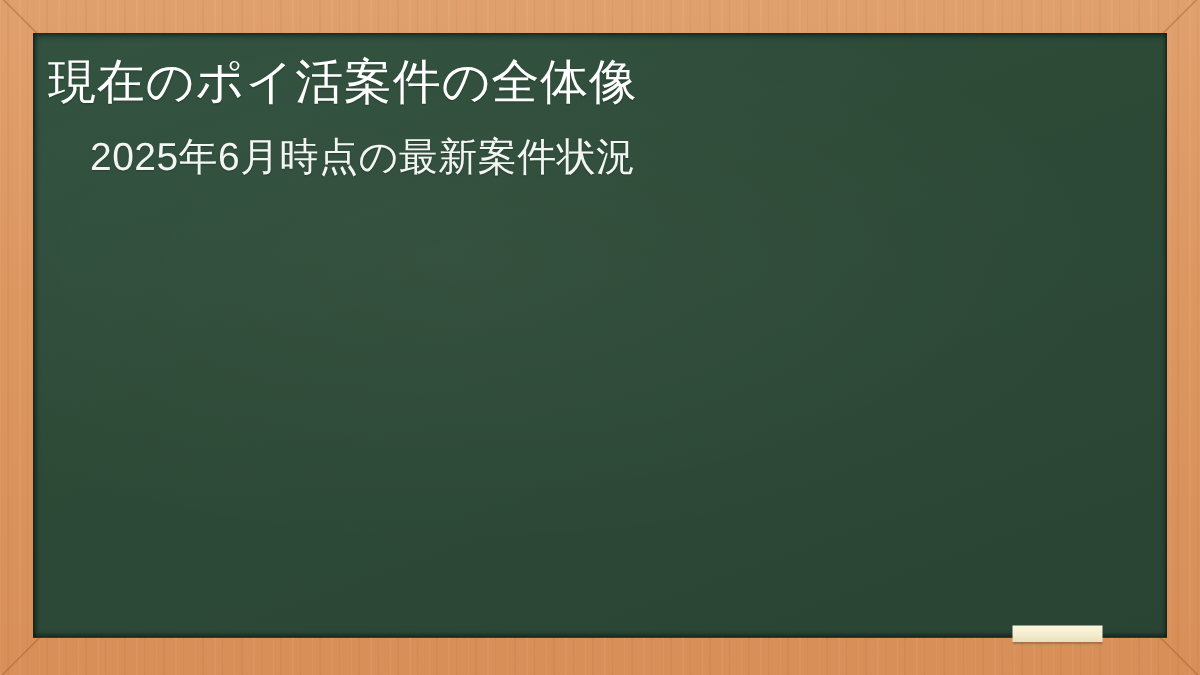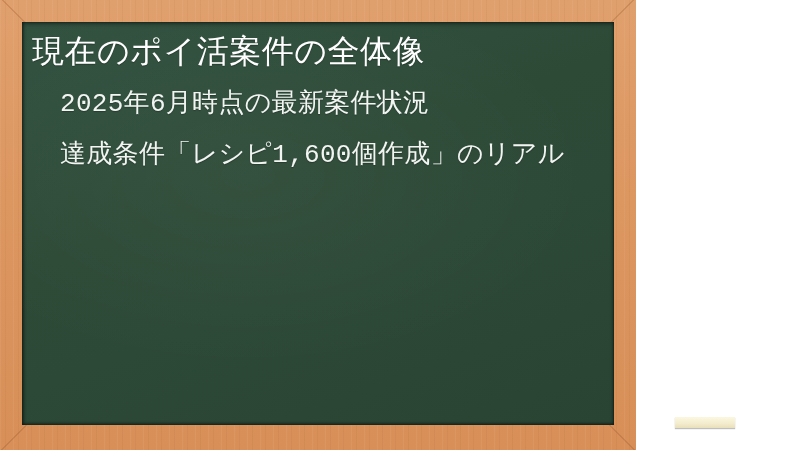--- a/index.html
+++ b/index.html
@@ -10,38 +10,37 @@
     width: 800px;
     height: 450px;
     overflow: hidden;
     font-family: "Liberation Sans", "DejaVu Sans", sans-serif;
     background: #ffffff;
   }
 
   
   #blackboard-frame {
     position: relative;
-    width: 636px;
+    width: 800px;
     height: 450px;
     box-sizing: border-box;
     background:
       
       repeating-linear-gradient(
         90deg,
         rgba(255,255,255,0.055) 0px,
         rgba(255,255,255,0.055) 1px,
         rgba(0,0,0,0.0) 1px,
         rgba(0,0,0,0.0) 5px,
         rgba(120,60,20,0.055) 5px,
         rgba(120,60,20,0.055) 6px,
         rgba(0,0,0,0.0) 6px,
         rgba(0,0,0,0.0) 13px
       ),
       linear-gradient(180deg, #e0a06d 0%, #dc9660 45%, #d88f58 100%);
-    font-family: Liberation Mono, monospace;
   }
 
   
   .frame-miter {
     position: absolute;
     width: 34px;
     height: 34px;
     pointer-events: none;
   }
   .frame-miter.tl { left: 0;  top: 0; }
@@ -144,21 +143,20 @@
   <span class="frame-miter bl"></span>
   <span class="frame-miter br"></span>
 
   <div id="chalkboard">
     <div id="board-content">
 
       <h1 id="board-title">現在のポイ活案件の全体像</h1>
 
       <ul id="board-lines">
         <li>2025年6月時点の最新案件状況</li>
-        <li>達成条件「レシピ1,600個作成」のリアル</li>
       </ul>
 
     </div>
   </div>
 
   <div id="chalk-stick"></div>
 
 </div>
 
 </body></html>

